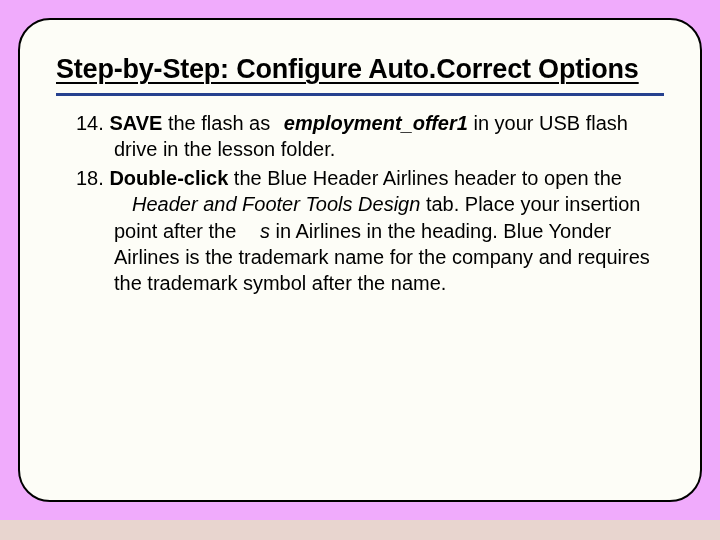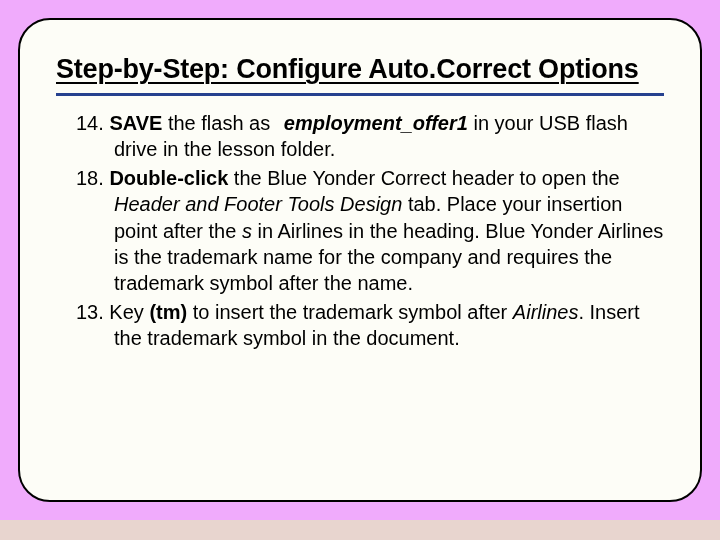--- a/index.html
+++ b/index.html
@@ -53,43 +53,40 @@
   .steps li {
     margin: 0 0 2px 0;
     padding-left: 58px;
     text-indent: -38px;
   }
   .num {
     font-weight: normal;
     display: inline;
   }
   .b { font-weight: bold; }
-  .i { font-style: italic; }
+  .i { font-style: italic; margin-left: 18px; }
   .bi { font-weight: bold; font-style: italic; margin-left: 8px; }
 </style>
 </head>
 <body>
 
 <div class="slide">
   <div class="panel">
 
     <h1 class="title">Step-by-Step: Configure Auto.Correct Options</h1>
     <hr class="rule">
 
     <ol class="steps">
 
       <li>
         <span class="num">14.</span>
         <span> </span><span class="b">SAVE</span><span> the flash as </span><span class="bi">employment_offer1</span><span> in your USB flash drive in the lesson folder.</span>
       </li>
 
       <li>
         <span class="num">18.</span>
-        <span> </span><span class="b">Double-click</span><span> the Blue Yonder Correct header to open the </span><span class="i">Header and Footer Tools Design</span><span> tab. Place your insertion point after the </span><span class="i">s</span><span> in Airlines in the heading. Blue Yonder Airlines is the trademark name for the company and requires the trademark symbol after the name.</span>
+        <span> </span><span class="b">Double-click</span><span> the Blue Header Airlines header to open the </span><span class="i">Header and Footer Tools Design</span><span> tab. Place your insertion point after the </span><span class="i">s</span><span> in Airlines in the heading. Blue Yonder Airlines is the trademark name for the company and requires the trademark symbol after the name.</span>
       </li>
 
-      <li>
-        <span class="num">13.</span><span> Key </span><span class="b">(tm)</span><span> to insert the trademark symbol after </span><span class="i">Airlines</span><span>. Insert the trademark symbol in the document.</span>
-      </li>
 
     </ol>
   </div>
 </div>
 
 </body></html>

